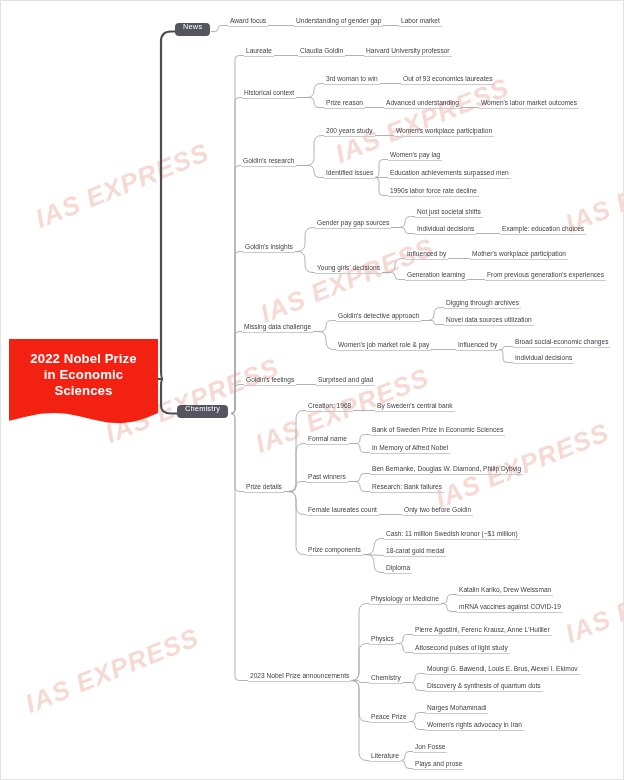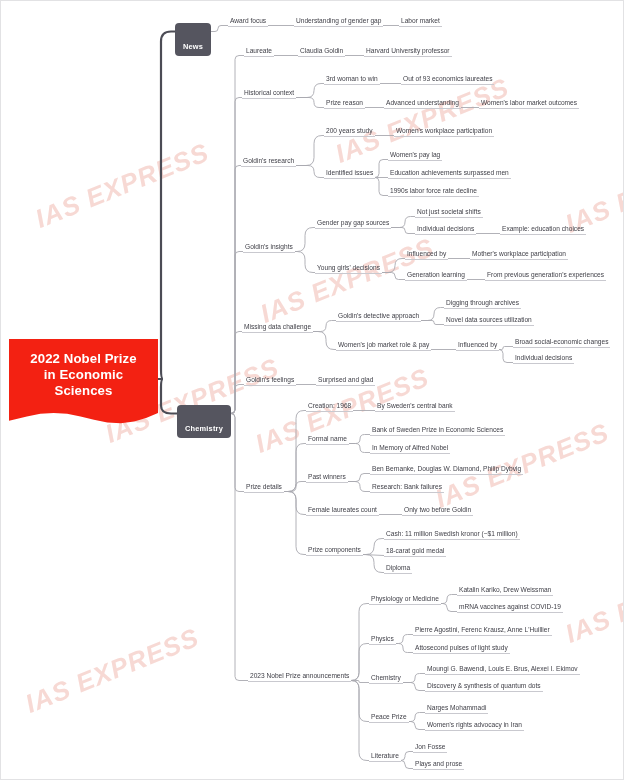--- a/index.html
+++ b/index.html
@@ -51,22 +51,22 @@
     font-size: 6.6px;
     line-height: 1.05;
     color: #3e3e46;
     padding: 1px 2px 1.5px 2px;
   }
   .node.lvl1 {
     background: #55555f;
     color: #ffffff;
     border-radius: 4px;
     font-size: 7.4px;
-    font-weight: 700;
-    padding: 20px 8px 5px 8px;
+    font-weight: 400;
+    padding: 0 8px 5px 8px;
     text-align: center;
     letter-spacing: .2px;
   }
   
   .node.rule { border-bottom: 0.8px solid #c9c9cf; }
 
   
   #root-node {
     position: absolute;
     left: 8px; top: 338px;

